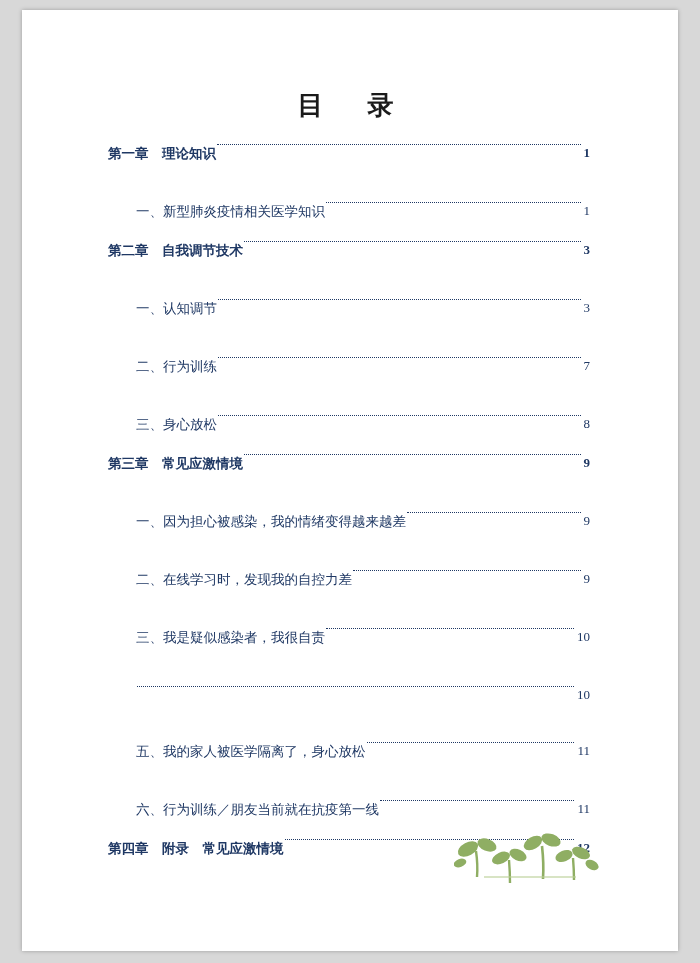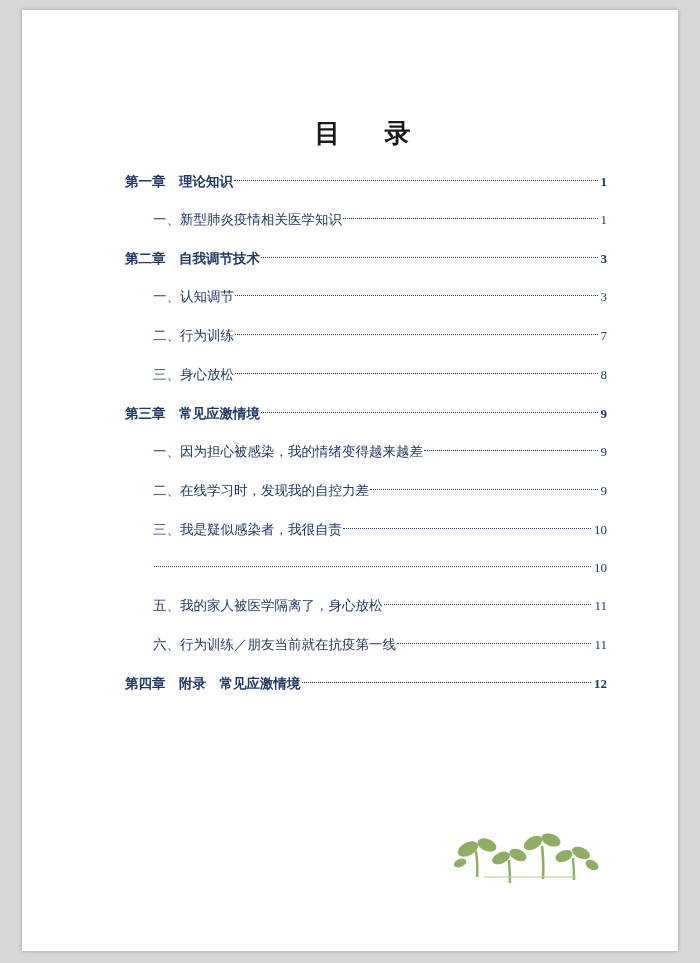--- a/index.html
+++ b/index.html
@@ -17,54 +17,55 @@
     position: absolute;
     left: 22px;
     top: 10px;
     width: 656px;
     height: 941px;
     background: #ffffff;
     box-shadow: 0 0 4px rgba(0,0,0,0.28);
   }
   .content {
     position: absolute;
-    left: 17px;
+    left: 0;
     top: 0;
     width: 656px;
-    padding-top: 106px;
+    padding-top: 78px;
     box-sizing: border-box;
   }
   .doc-title {
     text-align: center;
     font-size: 26px;
     font-weight: bold;
     letter-spacing: 9px;
     color: #1a1a1a;
     font-family: "Liberation Serif", "DejaVu Serif", serif;
     margin-bottom: 22px;
   }
   .toc {
     padding: 0 88px 0 86px;
   }
   .toc-row {
     display: flex;
-    align-items: center;
+    align-items: flex-start;
     color: #1f3864;
     font-size: 13.5px;
     white-space: nowrap;
   }
   .toc-row.level1 {
     font-weight: bold;
     font-size: 13.5px;
     margin-bottom: 20px;
   }
   .toc-row.level2 {
     margin-bottom: 21px;
     padding-left: 28px;
     font-size: 13.5px;
+    margin-top: 40px;
   }
   .toc-label {
     flex: 0 0 auto;
   }
   .toc-dots {
     flex: 1 1 auto;
     overflow: hidden;
     margin: 0 1px;
     position: relative;
     top: -2px;

